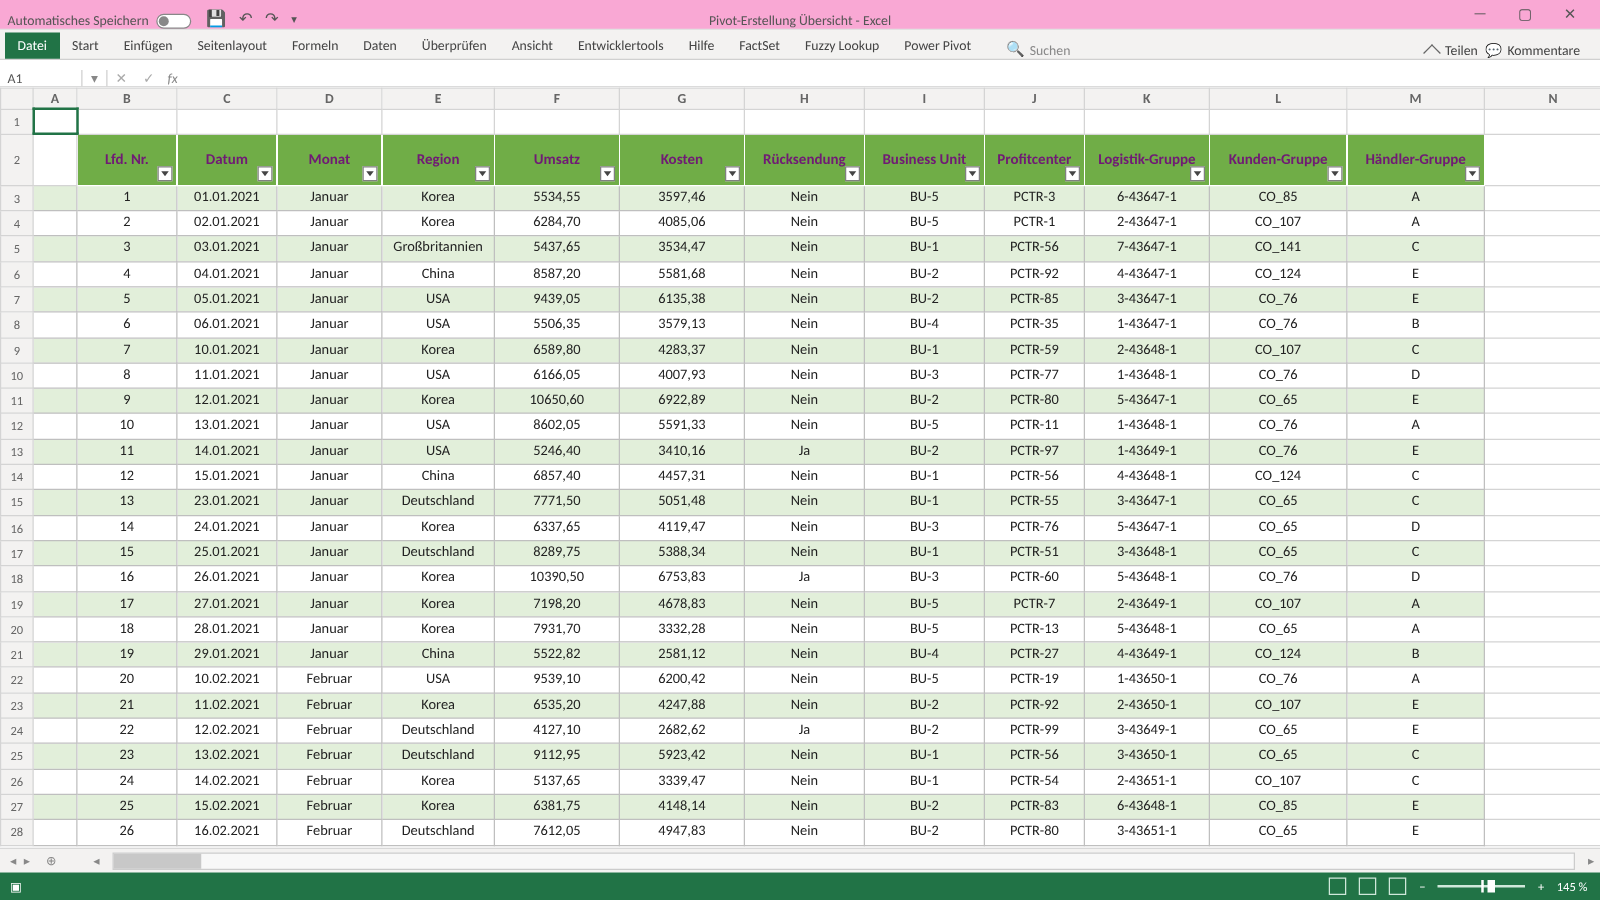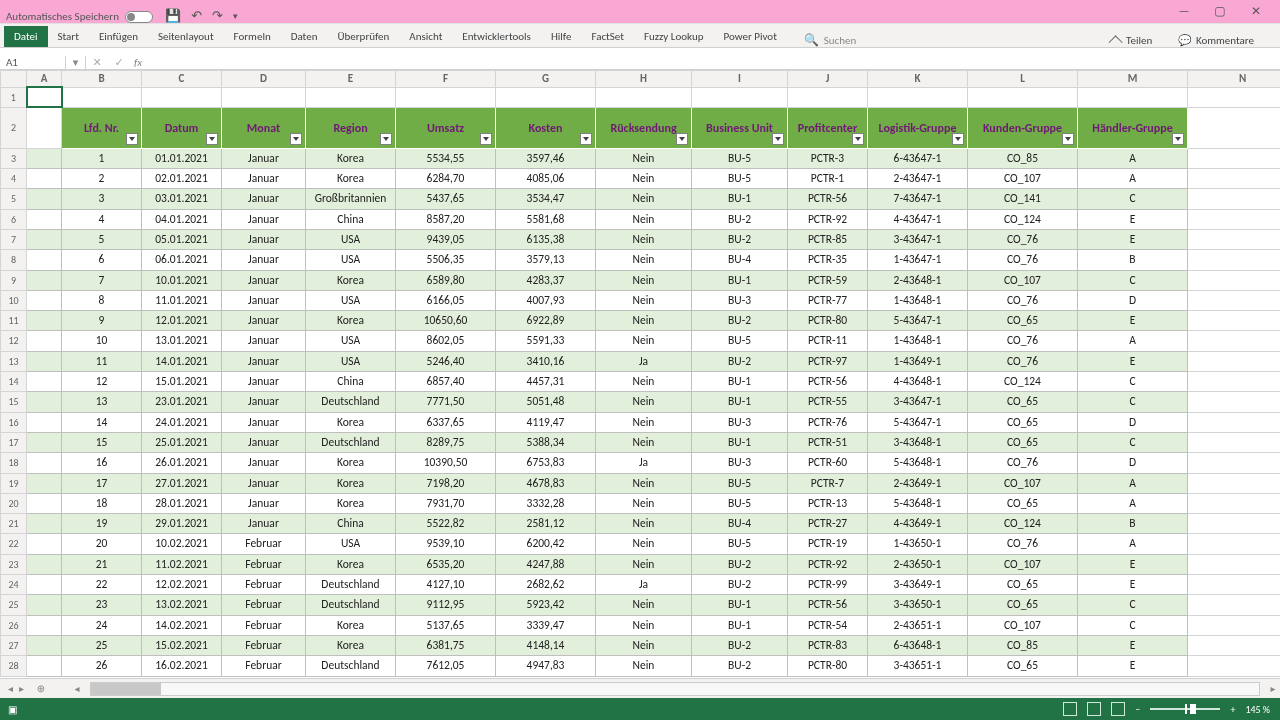--- a/index.html
+++ b/index.html
@@ -17,21 +17,21 @@
   .titlebar .avatar{ width:32px; height:16px; background:#6fbf44; border-radius:50%; color:#fff; display:flex; align-items:center; justify-content:center; font-size:9px; font-weight:bold; }
   .win-ctl { display:flex; gap:0; }
   .win-ctl div{ width:36px; height:24px; display:flex; align-items:center; justify-content:center; color:#555; font-size:12px; }
 
   
   .ribbon { height:24px; background:#f3f2f1; display:flex; align-items:flex-end; padding-left:4px; border-bottom:1px solid #d0d0d0; }
   .ribbon .tab { padding:4px 10px 4px 10px; font-size:11px; color:#444; cursor:default; }
   .ribbon .tab.first{ background:#217346; color:#fff; }
   .ribbon .search-icon{ margin-left:18px; font-size:12px; color:#888; }
   .ribbon .search-text{ font-size:11px; color:#888; margin-left:4px; }
-  .ribbon .right-area{ margin-left:auto; display:flex; align-items:center; gap:26px; padding-right:26px; }
+  .ribbon .right-area{ margin-left:auto; display:flex; align-items:center; gap:6px; padding-right:16px; }
   .ribbon .right-area span{ font-size:11px; color:#444; display:flex; align-items:center; gap:4px; }
   .share-ico{ width:10px; height:10px; border:1px solid #666; border-bottom:none; border-right:none; transform:rotate(45deg) translateY(2px); }
 
   
   .fx-bar{ height:22px; display:flex; align-items:flex-end; border-bottom:1px solid #d0d0d0; background:#fff; font-size:11px;}
   .fx-name{ width:66px; padding-left:6px; border-right:1px solid #d0d0d0; color:#555; }
   .fx-caret{ width:20px; text-align:center; color:#888; border-right:1px solid #d0d0d0;}
   .fx-btn  { width:22px; text-align:center; color:#aaa; }
   .fx-sym  { font-style:italic; color:#888; padding:0 4px;}
   .fx-input{ flex:1; padding-left:4px; color:#555;}
@@ -89,20 +89,21 @@
   <div class="auto">
     <span>Automatisches Speichern</span>
     <span class="toggle"></span>
   </div>
   <div class="qat">
     <span>💾</span>
     <span>↶</span>
     <span>↷</span>
     <span style="font-size:9px;">▾</span>
   </div>
+  <div class="center">Pivot-Erstellung Übersicht  -  Excel</div>
   <div class="right">
     <span style="font-size:11px;color:#555;">Fabio Basler</span>
     <span class="avatar">FB</span>
     <span style="font-size:12px;color:#555;">▭</span>
     <div class="win-ctl">
       <div>—</div>
       <div>▢</div>
       <div>✕</div>
     </div>
   </div>

